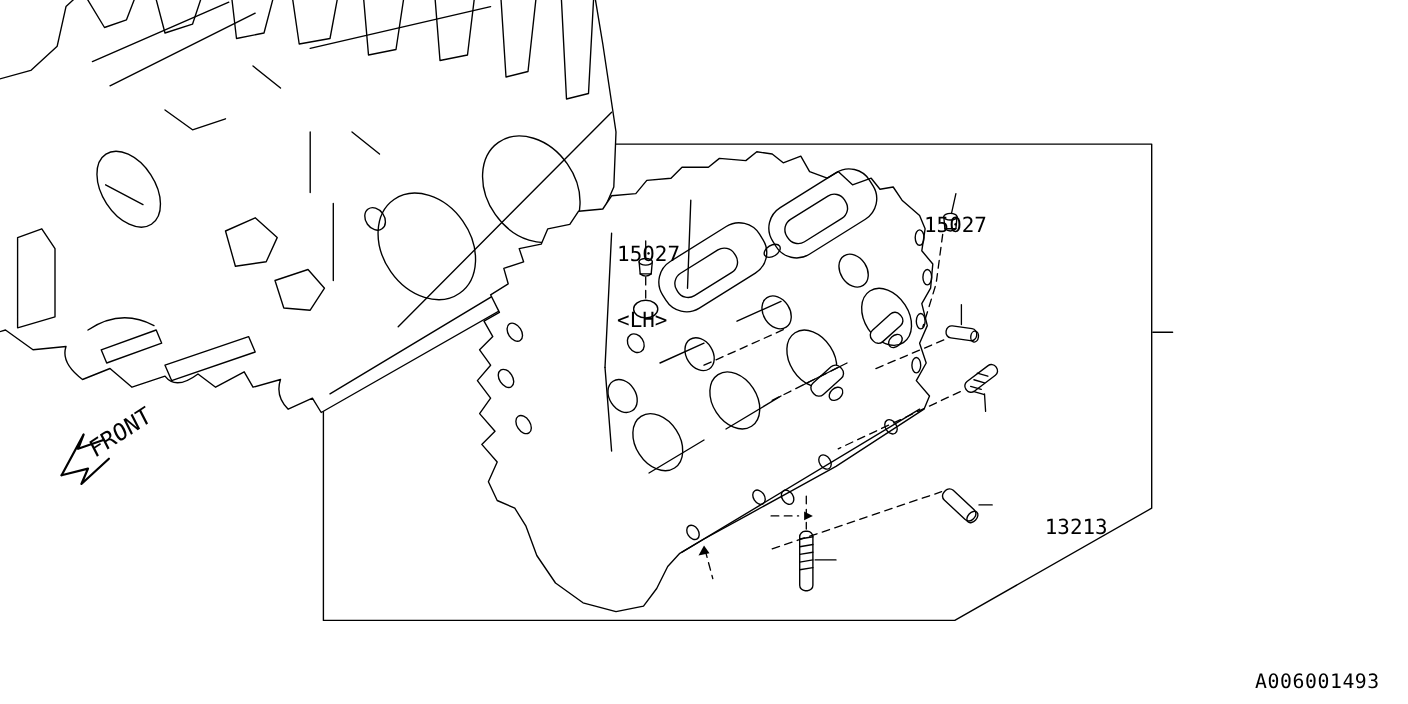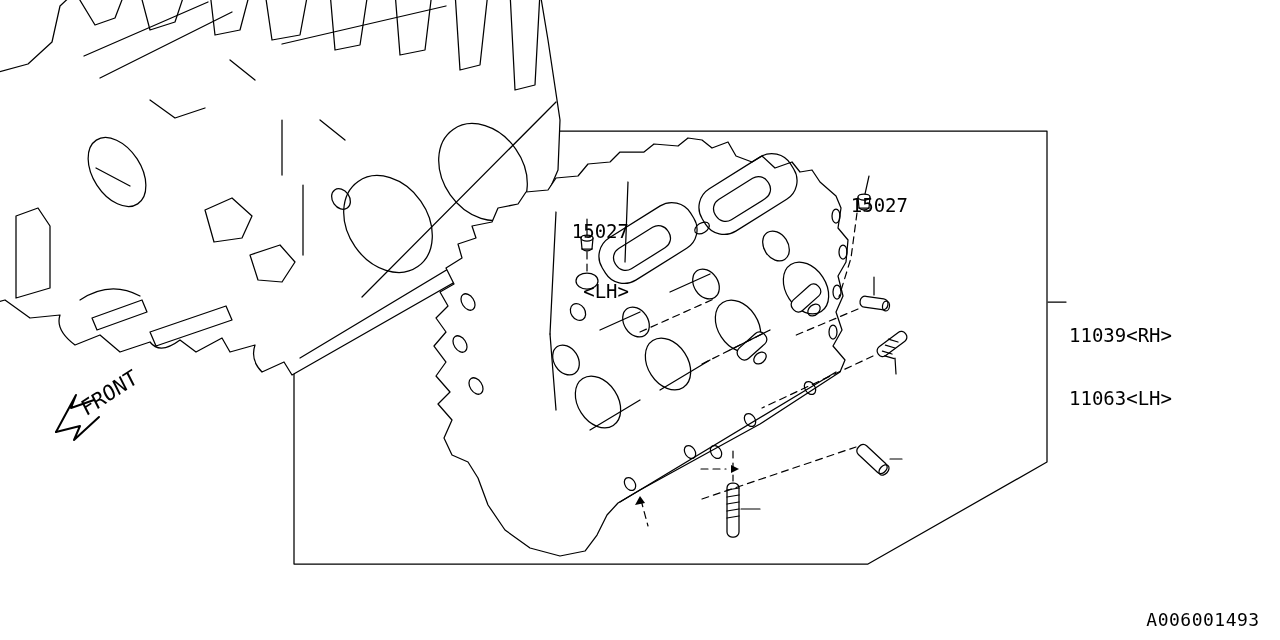--- a/index.html
+++ b/index.html
@@ -1,22 +1,22 @@
 <!DOCTYPE html>
 <html><head>
 <meta charset="utf-8">
 <style>
   html,body{margin:0;padding:0;background:#ffffff;}
   .stage{position:relative;width:1280px;height:640px;background:#ffffff;overflow:hidden;
          font-family:"DejaVu Sans Mono","Liberation Mono",monospace;}
   .stage svg{position:absolute;left:0;top:0;}
   .lbl{position:absolute;font-family:"DejaVu Sans Mono","Liberation Mono",monospace;
        font-size:19px;line-height:20px;color:#000;white-space:pre;}
-  .lbl.center{text-align:right;}
-  .lbl.right{text-align:center;}
+  .lbl.center{text-align:left;}
+  .lbl.right{text-align:left;}
   .front-lbl{position:absolute;left:84px;top:398px;font-size:21px;color:#000;
              transform:rotate(-33deg) skewX(-6deg);transform-origin:0 60%;}
   .diag-id{letter-spacing:0.5px;}
 </style>
 </head>
 <body>
 
 <div class="stage">
 
   <svg width="1280" height="640" viewBox="0 0 1280 640">
@@ -200,25 +200,24 @@
   <div class="lbl center" style="left:561px;top:181px;width:68px;">
     <span style="display:block">15027</span>
     <span style="display:block">&lt;LH&gt;</span>
   </div>
 
   <div class="lbl center" style="left:840px;top:155px;width:68px;">
     <span style="display:block">15027</span>
   </div>
 
 
-  <div class="lbl" style="left:1069px;top:283px;line-height:21px;">
-    <span style="display:block">11039&lt;RH&gt;</span>
-    <span style="display:block">11063&lt;LH&gt;</span>
+
+
+  <div class="lbl" style="left:904px;top:449px;">
+    <span>13213</span>
   </div>
 
 
-
-
   <div class="front-lbl">FRONT</div>
 
   <div class="lbl right diag-id" style="left:1141px;top:610px;width:124px;font-size:18px;">A006001493</div>
 
 </div>
 
 </body></html>

